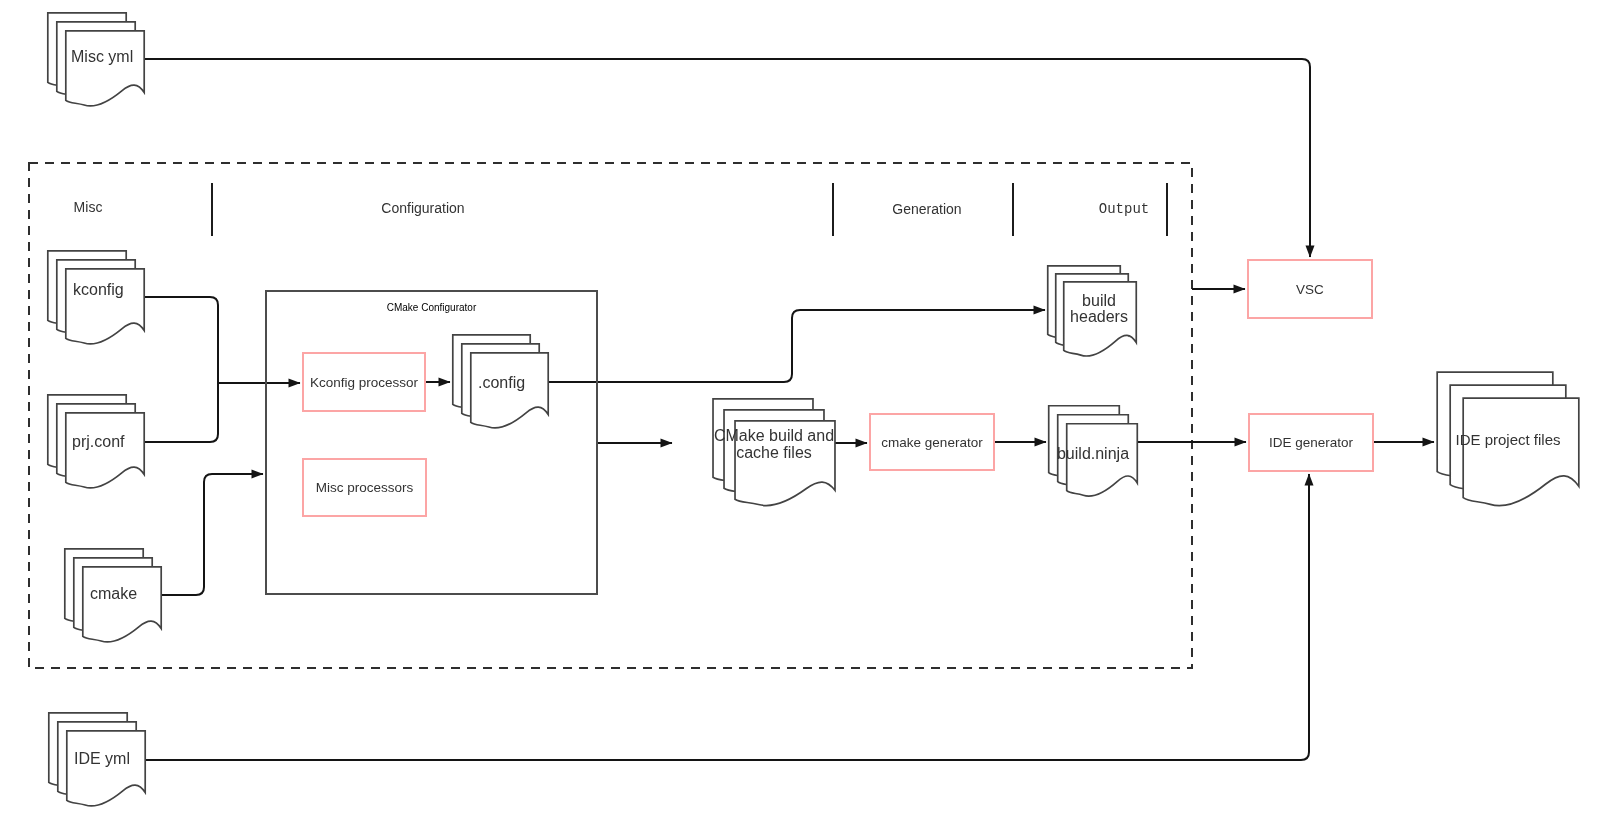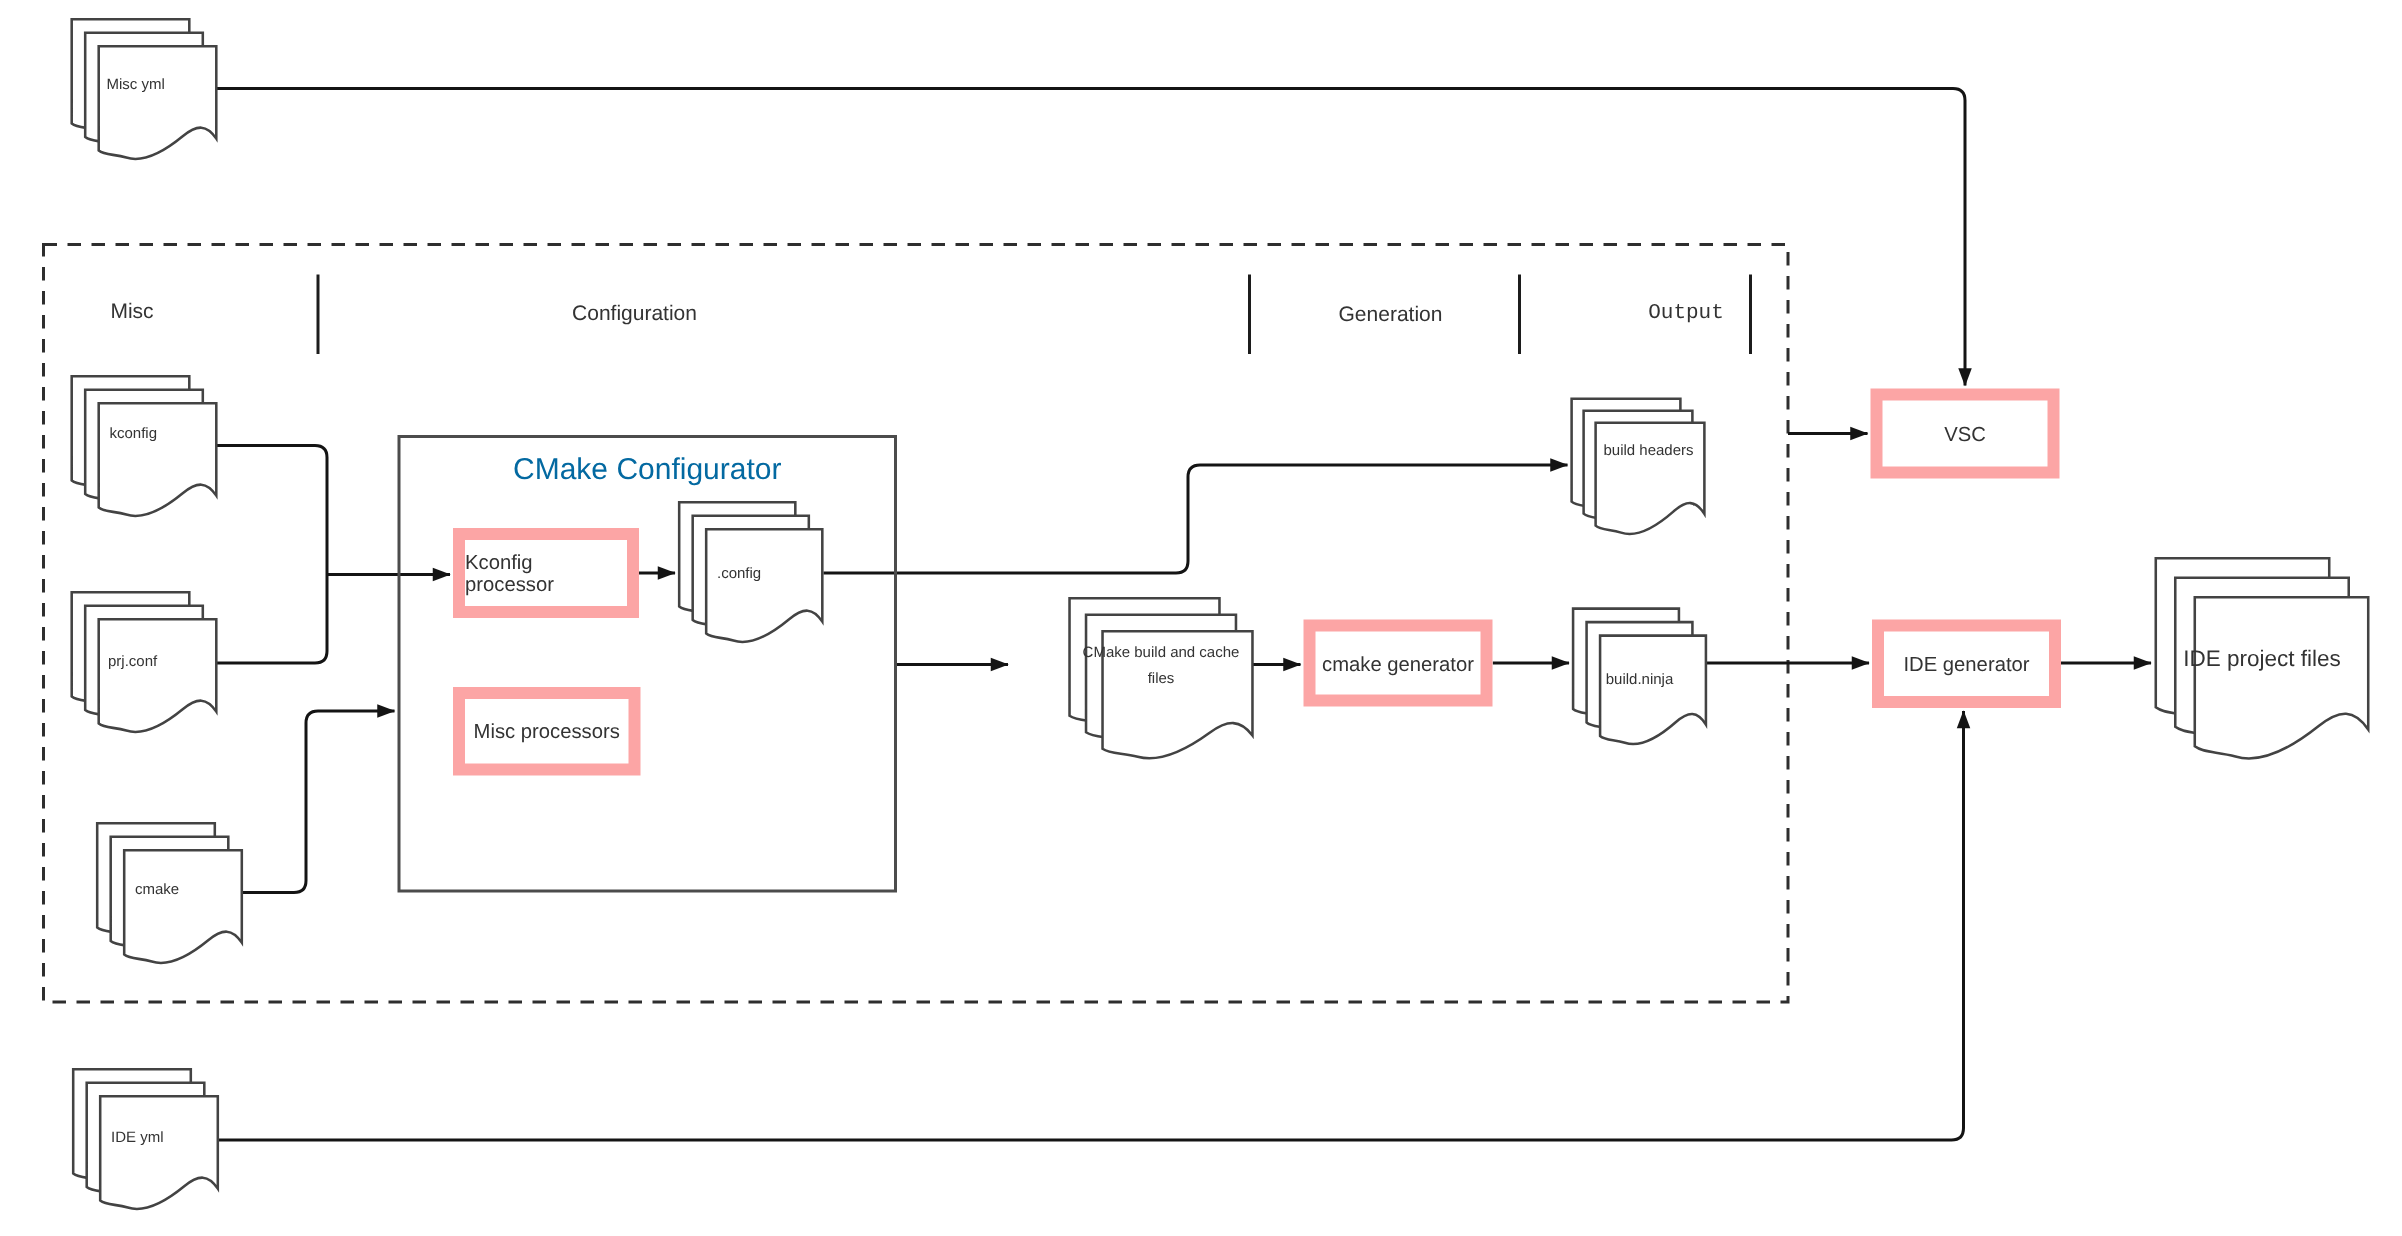--- a/index.html
+++ b/index.html
@@ -6,32 +6,32 @@
   .canvas{
     position:relative;width:1601px;height:824px;background:#ffffff;overflow:hidden;
     font-family:"Liberation Sans",sans-serif;color:#2f2f2f;
   }
   #wires{position:absolute;left:0;top:0;width:1601px;height:824px;}
   #wires path.edge{fill:none;stroke:#141414;stroke-width:2px;}
   #wires line.tick{stroke:#1c1c1c;stroke-width:2px;}
   #wires rect.boundary{fill:none;stroke:#2e2e2e;stroke-width:2px;stroke-dasharray:9 7;}
   .lane-label{position:absolute;font-size:14px;text-align:center;color:#333;}
   .box{
-    position:absolute;background:#ffffff;border:8px solid #fca5a5;box-sizing:border-box;
-    display:flex;align-items:center;justify-content:center;font-size:13.5px;color:#333;text-align:left;
+    position:absolute;background:#ffffff;border:2px solid #fca5a5;box-sizing:border-box;
+    display:flex;align-items:center;justify-content:center;font-size:13.5px;color:#333;text-align:center;
   }
   .groupbox{
     position:absolute;background:transparent;border:2px solid #4c4c4c;box-sizing:border-box;
   }
-  .groupbox .grouptitle{margin-top:10px;text-align:center;font-size:20px;color:#0369a1;}
+  .groupbox .grouptitle{margin-top:10px;text-align:center;font-size:10px;color:#000000;}
   .docstack{position:absolute;}
   .docstack svg.page{position:absolute;overflow:visible;}
   .docstack svg.page path{fill:#ffffff;stroke:#434343;stroke-width:1.7px;vector-effect:non-scaling-stroke;}
   .doclabel{
-    position:absolute;font-size:10px;color:#333;line-height:18px;white-space:nowrap;z-index:3;
+    position:absolute;font-size:16px;color:#333;line-height:18px;white-space:nowrap;z-index:3;
   }
   .doclabel.wrap{white-space:normal;text-align:center;}
 </style>
 </head>
 <body>
 
 <div class="canvas">
 
   <svg id="wires">
     <defs>

